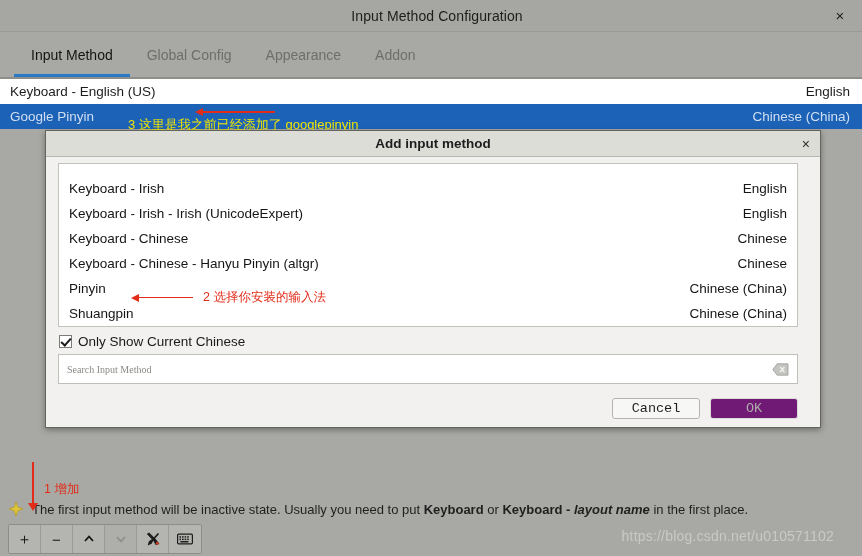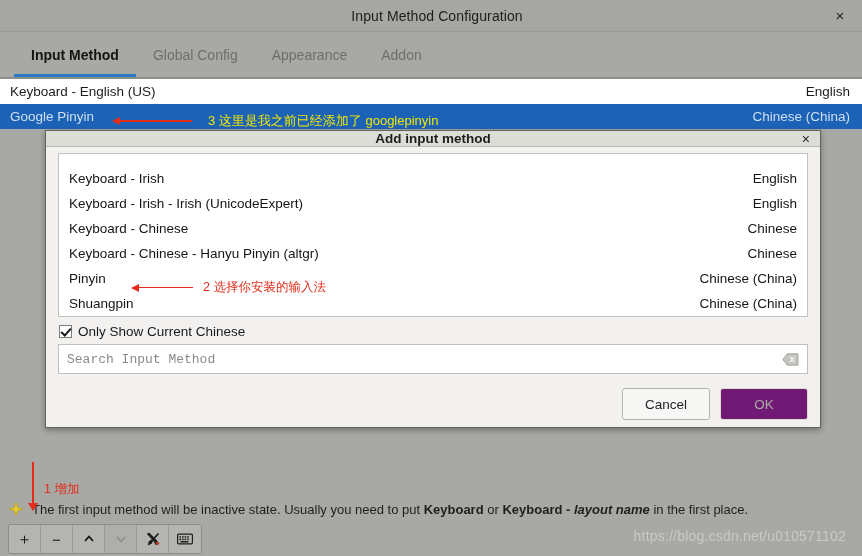--- a/index.html
+++ b/index.html
@@ -27,21 +27,21 @@
 
   .tabbar {
     height: 46px; background: #a8a8a4; display: flex; align-items: stretch;
     padding: 0 0 0 14px; border-bottom: 1px solid #8e8e8a;
   }
   .tab {
     display: flex; align-items: center; padding: 0 17px;
     font-size: 14px; color: #6e6e6a; position: relative; cursor: pointer;
     white-space: nowrap;
   }
-  .tab.active { color: #141414; font-weight: bold; }
+  .tab.active { color: #141414; font-weight: normal; }
   .tab.active::after {
     content: ""; position: absolute; left: 0; right: 0; bottom: 0;
     height: 3px; background: #2a79c4;
   }
   .imrow {
     height: 25px; display: flex; align-items: center;
     padding: 0 12px 0 10px; font-size: 13.5px; color: #1c1c1c;
     justify-content: space-between; position: relative;
   }
   .imrow.selected { background: #1c63b8; color: #d2dff0; }
@@ -50,33 +50,33 @@
   .listarea {
     position: absolute; left: 0; right: 0; top: 78px; bottom: 108px;
     background: #a8a8a4;
     border-top: 1px solid #8e8e8a;
   }
   .listinner { background: #fff; }
 
   
   .ann3 {
     position: absolute; left: 112px; top: 108px; height: 25px;
-    display: flex; align-items: center; pointer-events: none;
+    display: flex; align-items: center; pointer-events: none; flex-direction: column;
   }
   .ann3 .arrowline { display: flex; align-items: center; }
   .ann3 .arrowhead {
     width: 0; height: 0; border-top: 4px solid transparent;
     border-bottom: 4px solid transparent; border-right: 8px solid #e22b18;
   }
   .ann3 .line { width: 72px; height: 2px; background: #e22b18; }
   .ann3 .txt { color: #f2e500; font-size: 13px; margin-left: 16px; white-space: nowrap; }
 
   
   .bottom {
-    position: absolute; left: 0; right: 4px; bottom: 0; height: 60px;
+    position: absolute; left: 0; right: 16px; bottom: 0; height: 60px;
     background: #a8a8a4;
   }
   .hintrow {
     height: 26px; display: flex; align-items: center; padding-left: 8px;
     gap: 8px;
   }
   .spark { width: 16px; height: 16px; flex: 0 0 16px; }
   .hinttext { font-size: 13px; color: #1f1f1f; white-space: nowrap; }
   .hinttext b { font-weight: bold; }
   .hinttext i { font-style: italic; font-weight: bold; }
@@ -118,21 +118,21 @@
   }
   .dlg-title {
     height: 30px; background: #ddddd8; border-bottom: 1px solid #b8b8b3;
     display: flex; align-items: center; justify-content: center; position: relative;
   }
   .dlg-title .t { font-size: 13.5px; font-weight: bold; color: #1d1d1d; }
   .dlg-title .x {
     position: absolute; right: 10px; top: 50%; transform: translateY(-50%);
     font-size: 14px; color: #2c2c2c; cursor: pointer; line-height: 1;
   }
-  .dlg-body { flex: 1; padding: 6px 12px 8px 12px; display: flex; flex-direction: column; }
+  .dlg-body { flex: 1; padding: 6px 22px 8px 12px; display: flex; flex-direction: column; }
 
   .dlg-list {
     background: #fff; border: 1px solid #c3c3bd; flex: 0 0 164px;
     overflow: hidden; position: relative;
   }
   .dlg-list-scroll { position: relative; top: -13px; }
   .dlg-row {
     height: 25px; display: flex; align-items: center; justify-content: space-between;
     padding: 0 10px 0 10px; font-size: 13.5px; color: #151515;
   }
@@ -148,32 +148,32 @@
     border-right: 2px solid #1a1a1a; border-bottom: 2px solid #1a1a1a;
     transform: rotate(42deg);
   }
   .cblabel { font-size: 13.5px; color: #1a1a1a; }
 
   .searchwrap {
     height: 30px; border: 1px solid #c0c0ba; background: #fff;
     display: flex; align-items: center; padding: 0 8px; position: relative;
   }
   .searchinput {
-    border: none; outline: none; flex: 1; font-size: 13px; color: #a16207;
-    font-family: Liberation Mono, monospace; background: transparent;
+    border: none; outline: none; flex: 1; font-size: 10px; color: #a16207;
+    font-family: Liberation Serif, serif; background: transparent;
   }
   .searchinput::placeholder { color: #8a8a86; }
   .clearicon { width: 17px; height: 13px; flex: 0 0 17px; cursor: pointer; }
 
   .dlg-actions { display: flex; justify-content: flex-end; gap: 10px; margin-top: 14px; }
   .dbtn {
-    min-width: 88px; height: 32px; padding: 0 18px; font-size: 13.5px;
+    min-width: 88px; height: 21px; padding: 0 18px; font-size: 13.5px;
     border: 1px solid #b4b4ae; background: #f7f7f5; color: #1f1f1f;
     border-radius: 3px; cursor: pointer;
-    font-family: Liberation Sans, sans-serif;
+    font-family: Liberation Mono, monospace;
   }
   .dbtn.disabled { color: #adadab; background: #701a75; border-color: #dcdcd8; cursor: default; }
 
   
   .ann2 { position: absolute; left: 72px; top: 125px; display: flex; align-items: center; pointer-events: none; }
   .ann2 .head {
     width: 0; height: 0; border-top: 4px solid transparent;
     border-bottom: 4px solid transparent; border-right: 8px solid #e22b18;
   }
   .ann2 .line { width: 54px; height: 1.6px; background: #e22b18; }

